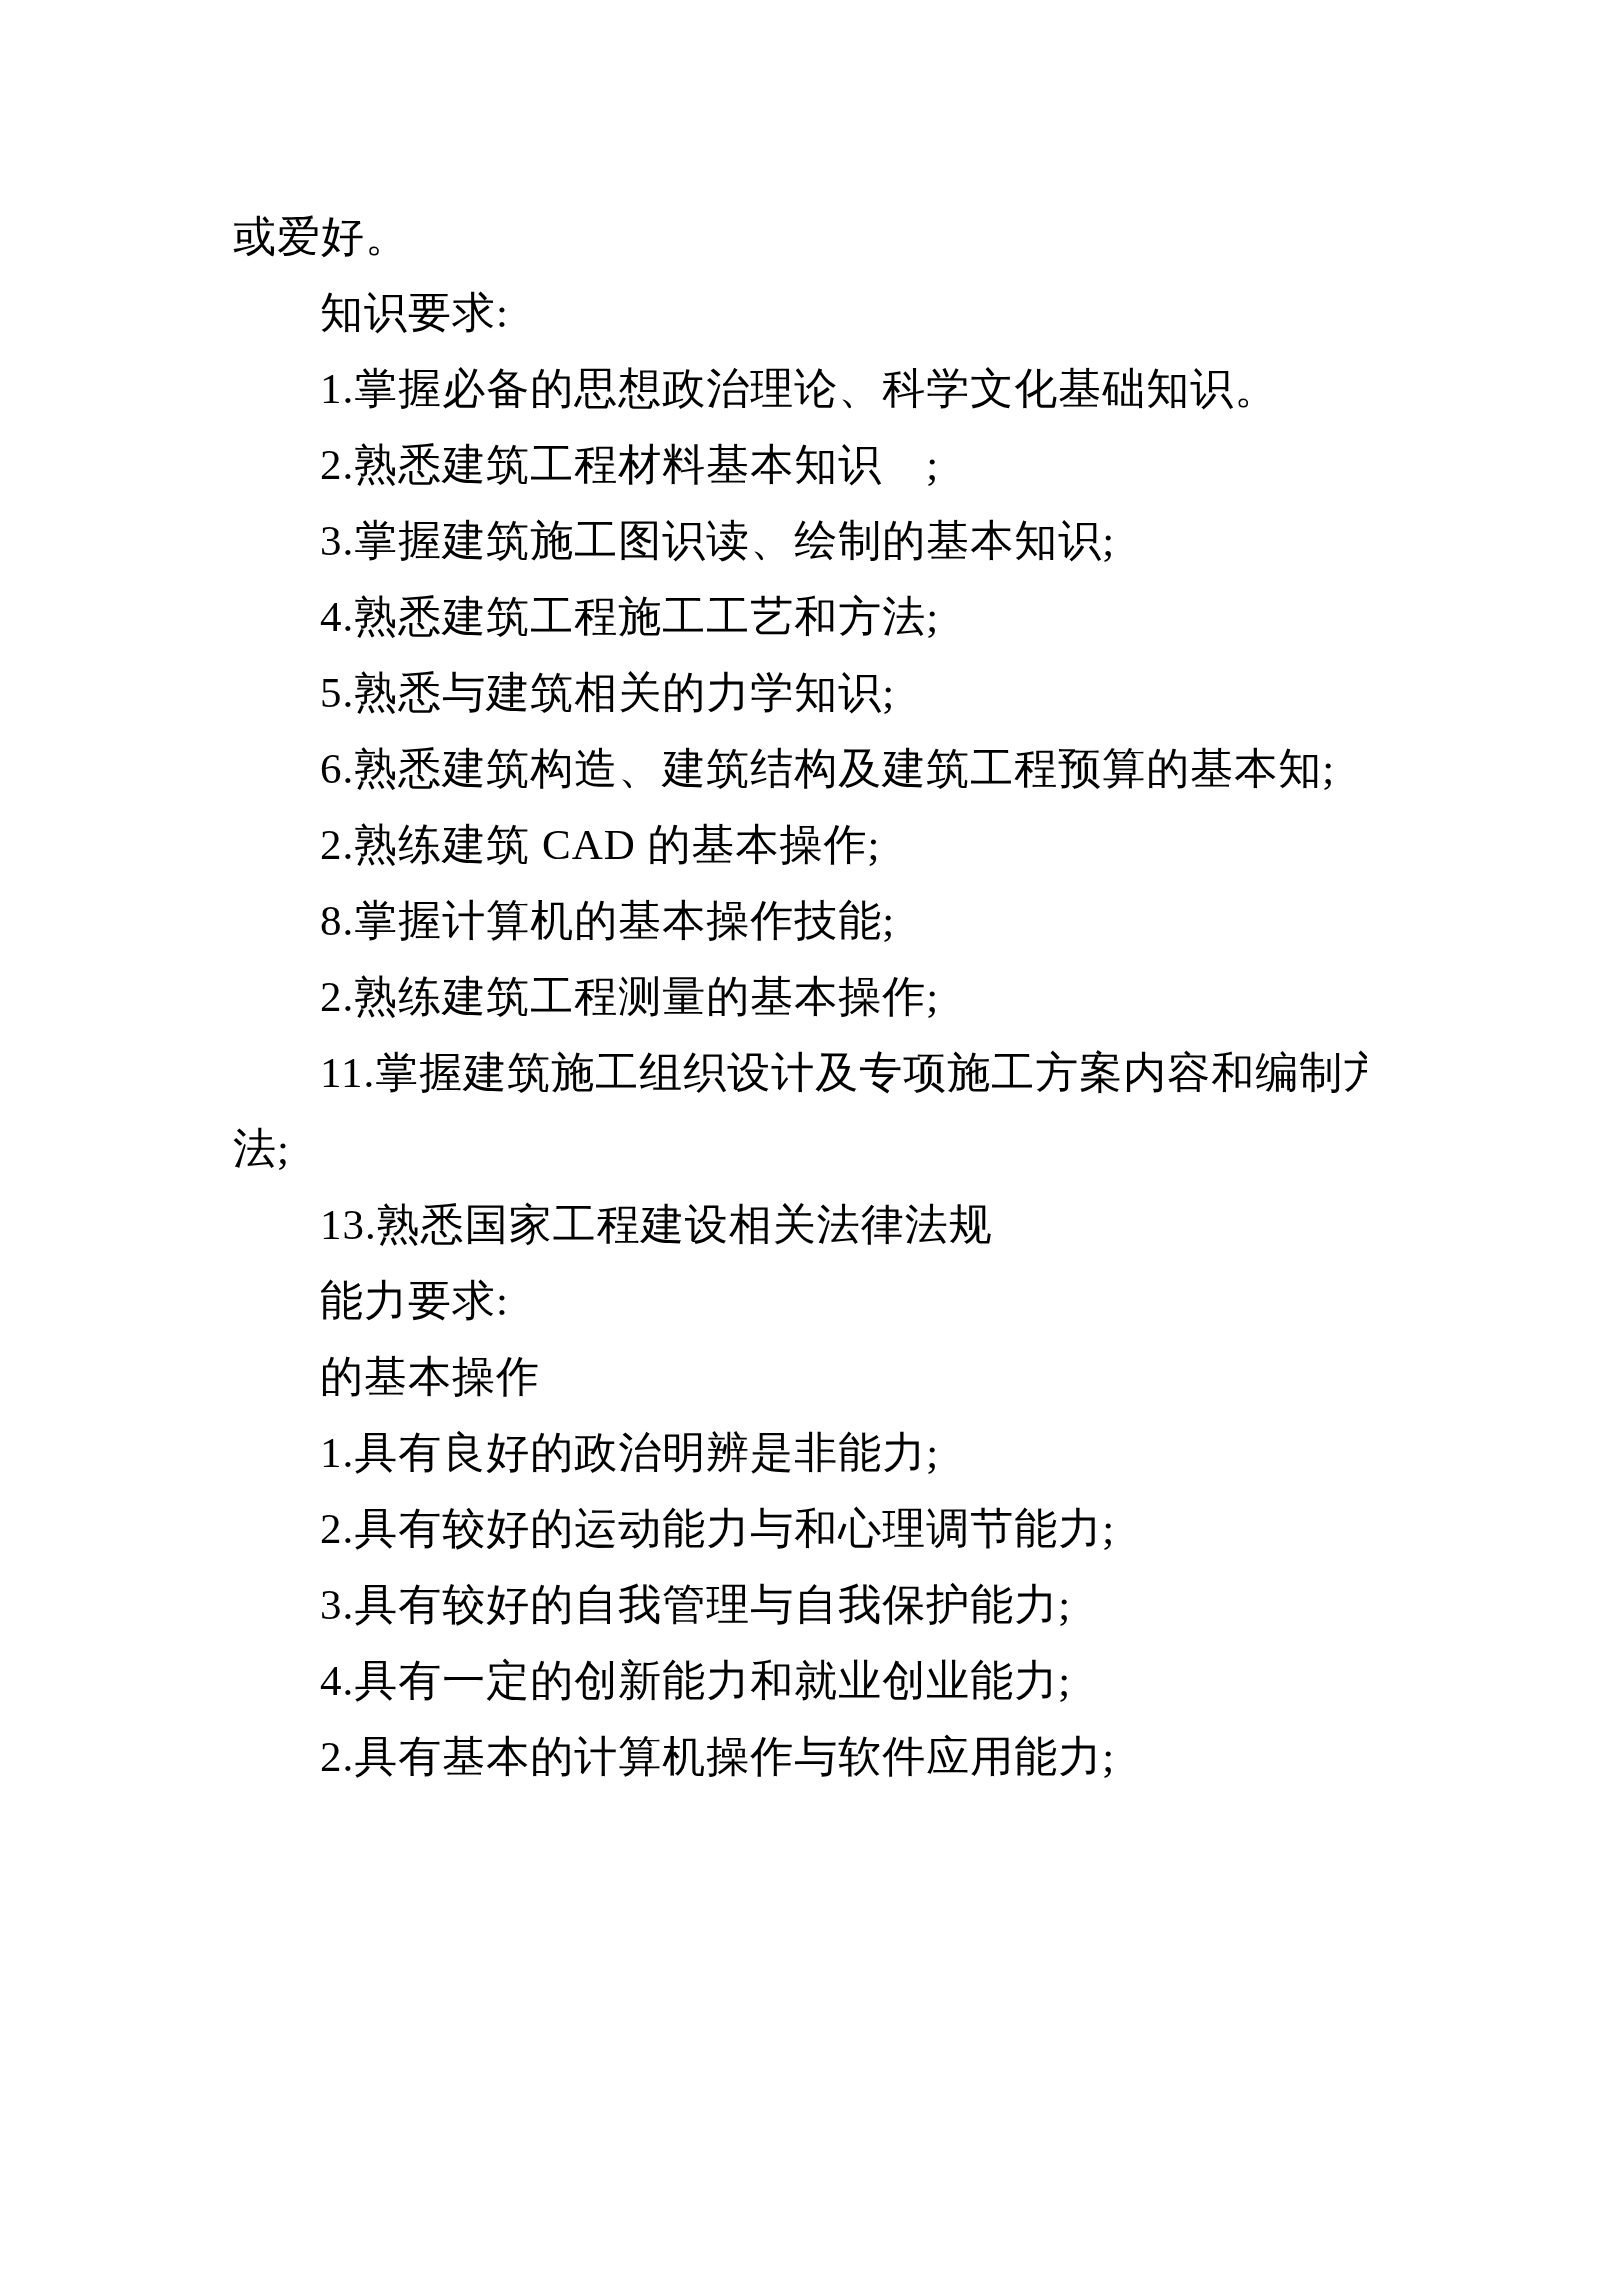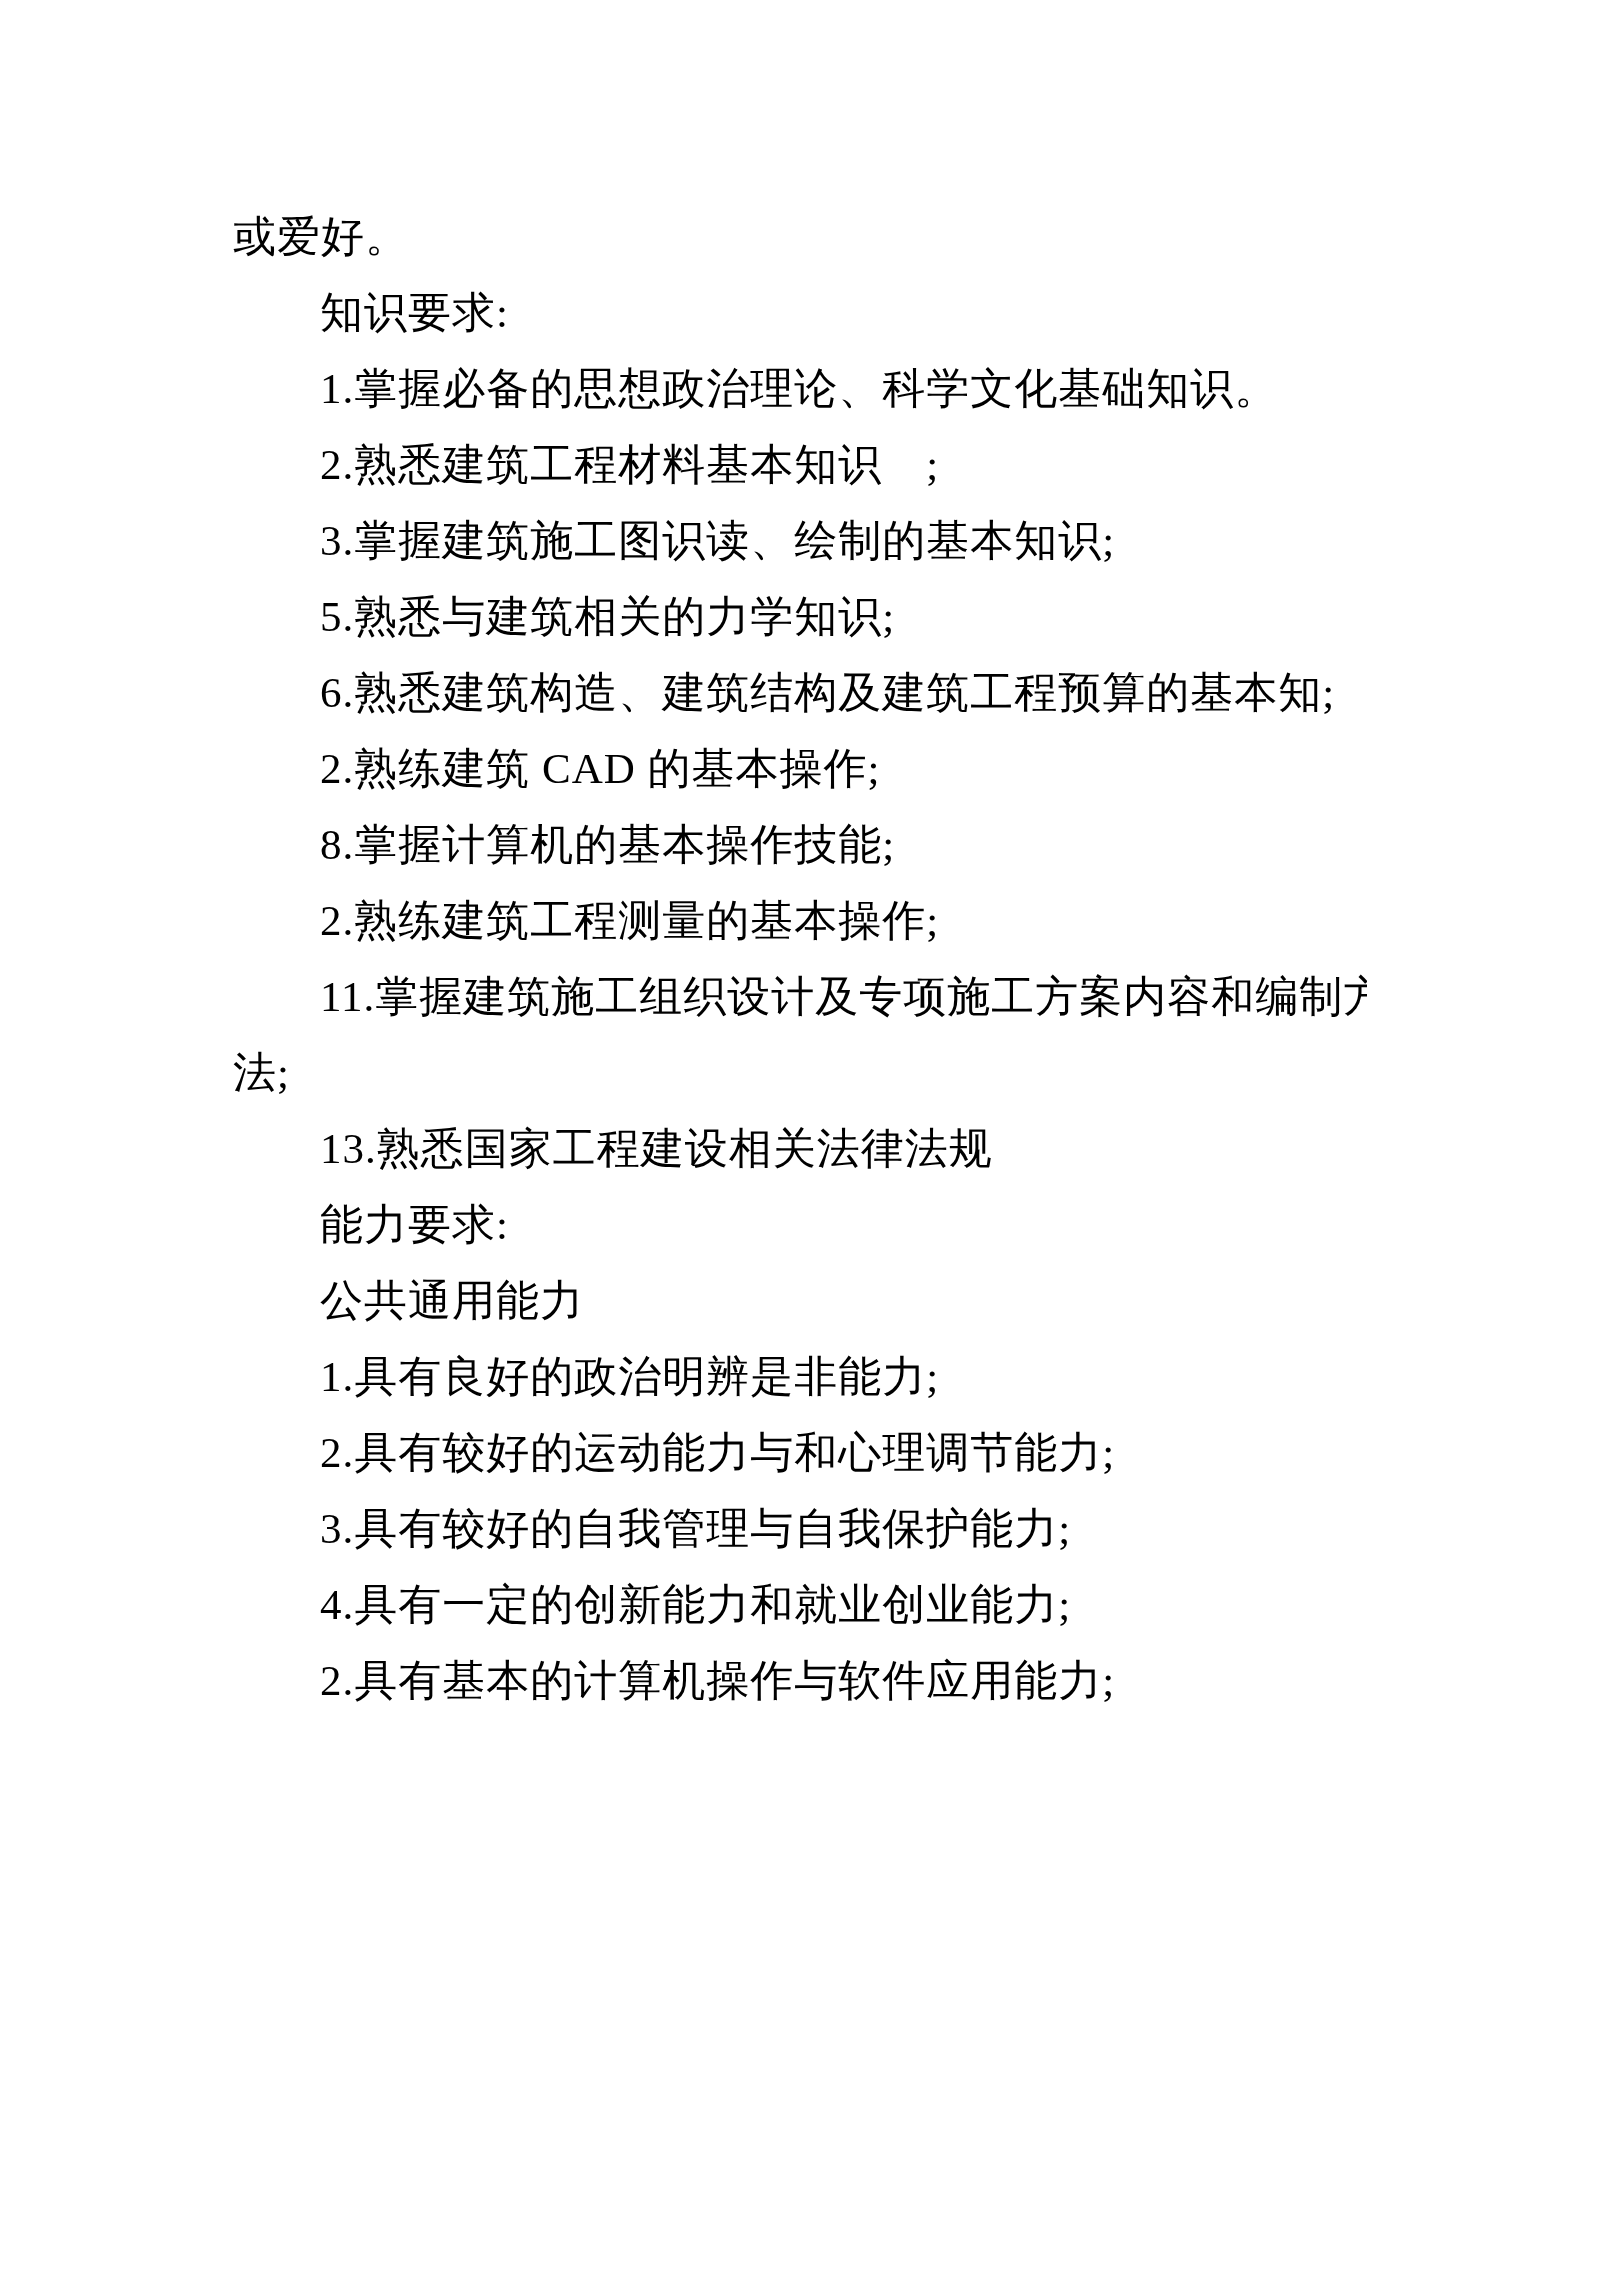--- a/index.html
+++ b/index.html
@@ -44,30 +44,31 @@
 <body>
 
 <div class="page">
   <div class="text-block">
 
   <div class="doc-line">或爱好。</div>
       <div class="doc-line indent">知识要求:</div>
       <div class="doc-line indent">1.掌握必备的思想政治理论、科学文化基础知识。</div>
       <div class="doc-line indent">2.熟悉建筑工程材料基本知识　;</div>
       <div class="doc-line indent">3.掌握建筑施工图识读、绘制的基本知识;</div>
+      <div class="doc-line indent">4.熟悉建筑工程施工工艺和方法;</div>
       <div class="doc-line indent">5.熟悉与建筑相关的力学知识;</div>
       <div class="doc-line indent">6.熟悉建筑构造、建筑结构及建筑工程预算的基本知;</div>
       <div class="doc-line indent">2.熟练建筑 CAD 的基本操作;</div>
       <div class="doc-line indent">8.掌握计算机的基本操作技能;</div>
       <div class="doc-line indent">2.熟练建筑工程测量的基本操作;</div>
       <div class="doc-line indent">11.掌握建筑施工组织设计及专项施工方案内容和编制方</div>
       <div class="doc-line">法;</div>
       <div class="doc-line indent">13.熟悉国家工程建设相关法律法规</div>
       <div class="doc-line indent">能力要求:</div>
-      <div class="doc-line indent">公共通用能力</div>
+      <div class="doc-line indent">的基本操作</div>
       <div class="doc-line indent">1.具有良好的政治明辨是非能力;</div>
       <div class="doc-line indent">2.具有较好的运动能力与和心理调节能力;</div>
       <div class="doc-line indent">3.具有较好的自我管理与自我保护能力;</div>
       <div class="doc-line indent">4.具有一定的创新能力和就业创业能力;</div>
       <div class="doc-line indent">2.具有基本的计算机操作与软件应用能力;</div>
     </div>
   <div class="page-number">3</div>
 </div>
 
 

